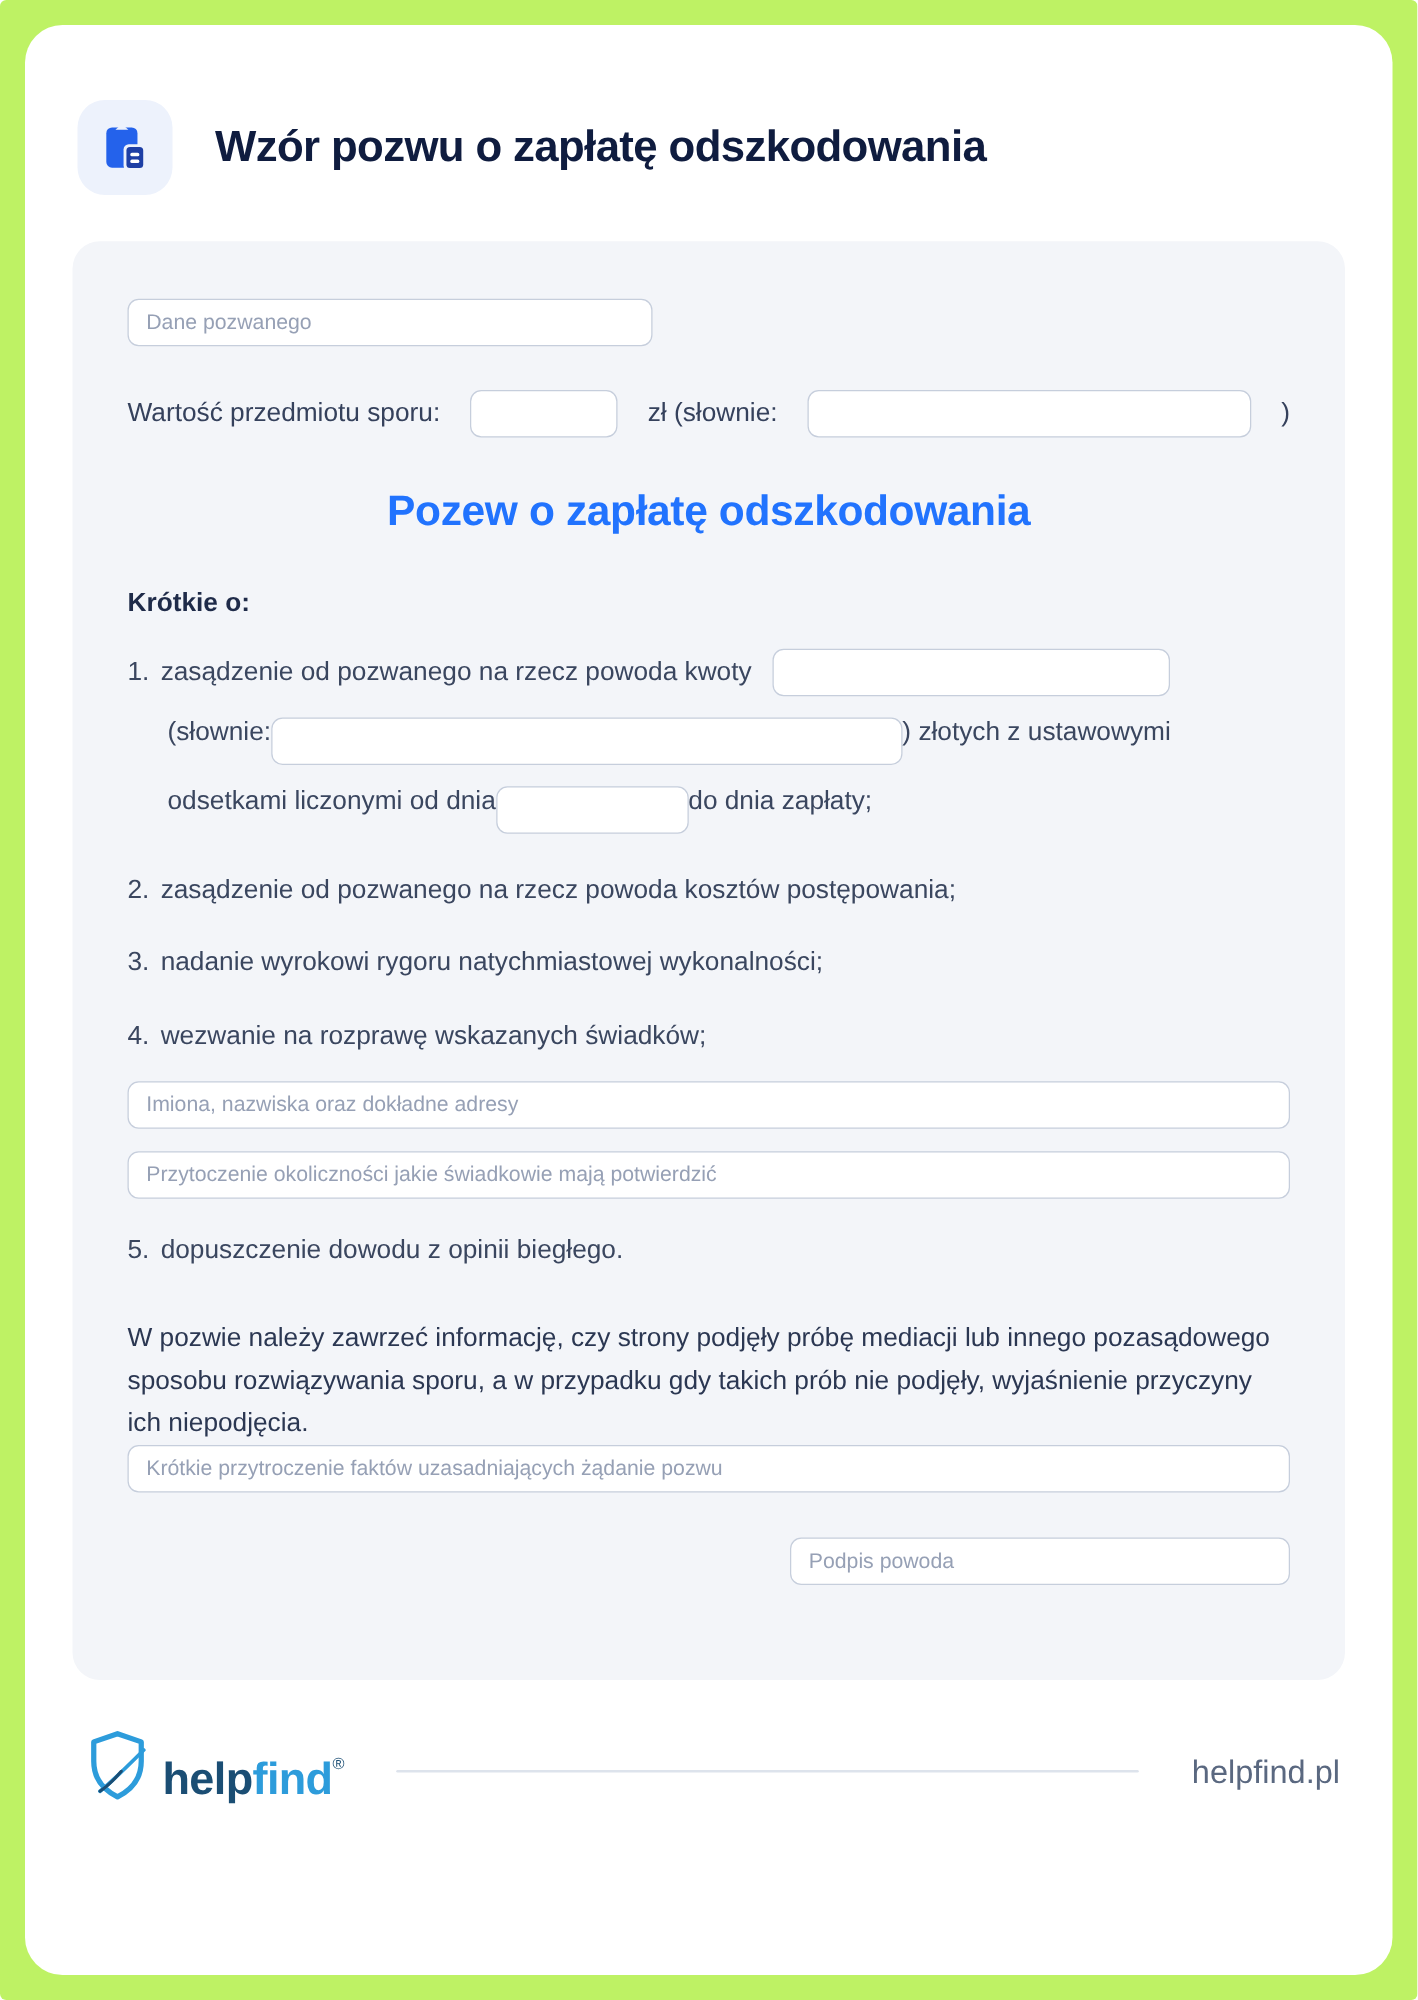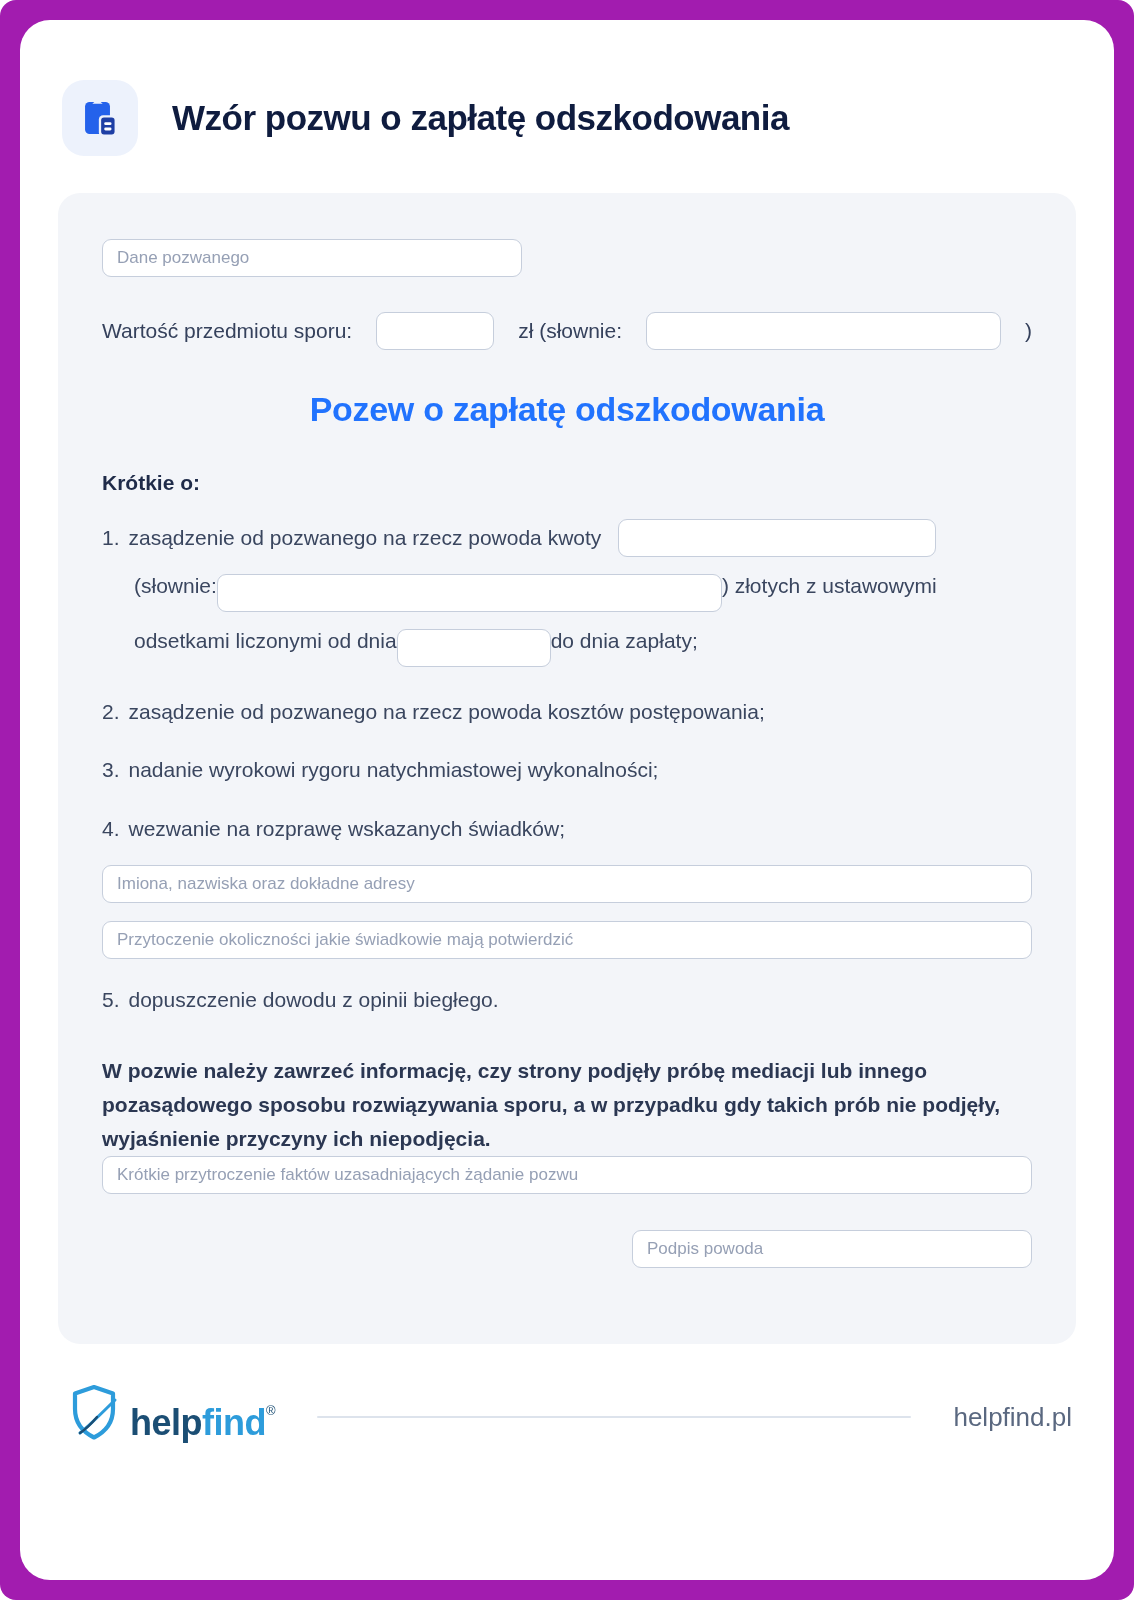--- a/index.html
+++ b/index.html
@@ -4,22 +4,22 @@
 <style>
   * { margin:0; padding:0; box-sizing:border-box; }
   html,body { background:#ffffff; }
   body {
     width:1134px; height:1600px; position:relative;
     font-family:"Liberation Sans","DejaVu Sans",sans-serif;
     color:#3E4A64;
   }
   .frame {
     position:absolute; inset:0;
-    background:#a21caf;
-    border-radius:16px;
+    background:#bef264;
+    border-radius:5px;
   }
   .sheet {
     position:absolute; left:20px; top:20px; right:20px; bottom:20px;
     background:#ffffff; border-radius:30px;
     overflow:hidden;
   }
   
   .header {
     display:flex; align-items:center; gap:34px;
     margin:60px 38px 0 42px;
@@ -76,21 +76,21 @@
     font-size:21px; color:#3A465F;
   }
   .cont-line .slownie-input { flex:1 1 auto; max-width:505px; }
   .cont-line .date-input { width:154px; flex:0 0 auto; }
   .simple-claim { margin-top:31px; }
   .witness-input { width:100%; margin-top:23px; }
   .witness-input2 { margin-top:18px; }
   .claim-last { margin-top:27px; }
   .note {
     margin-top:41px;
-    font-size:21px; font-weight:700; color:#2B3752;
+    font-size:21px; font-weight:400; color:#2B3752;
     line-height:34px;
   }
   .justification-title {
     margin-top:44px; text-align:center;
     font-size:29px; font-weight:700; color:#2173FE;
   }
   .justification-input { width:100%; }
   .signature-row { margin-top:36px; display:flex; justify-content:flex-end; }
   .signature-row input { width:400px; }
   

